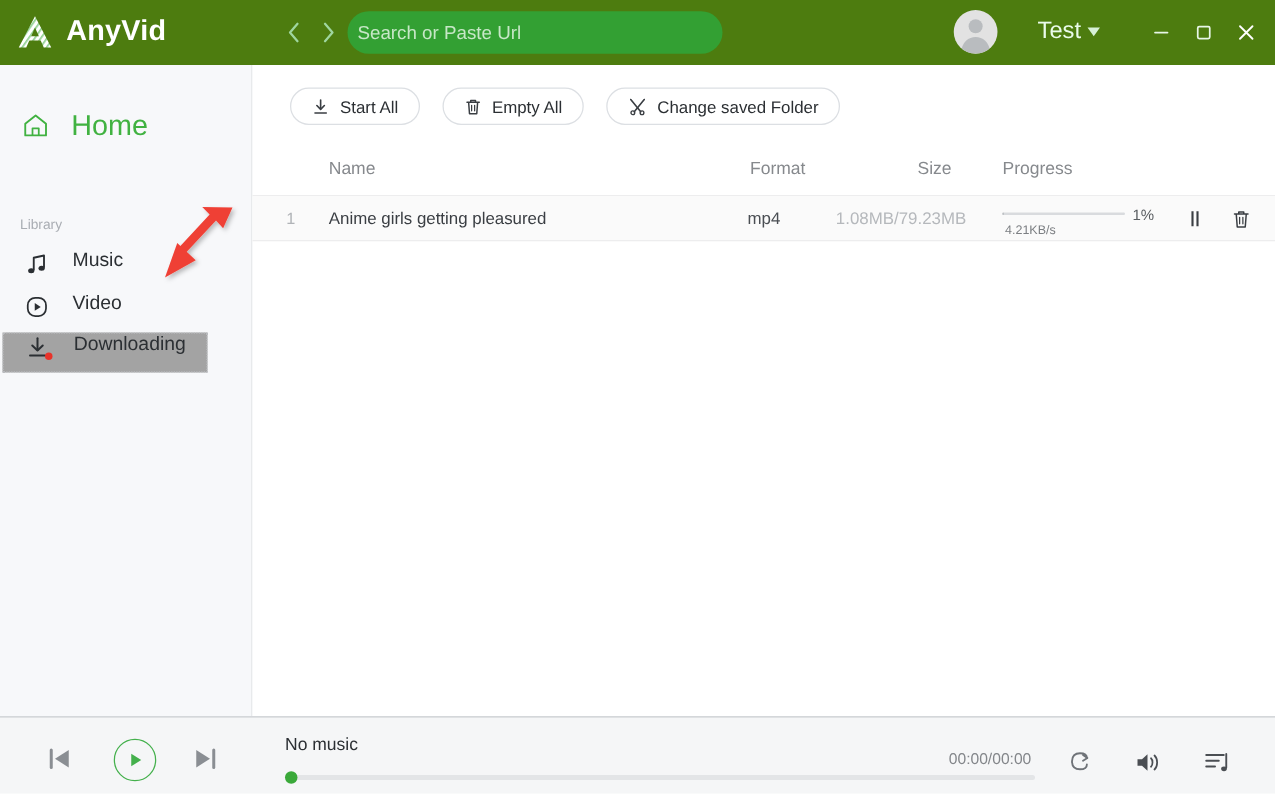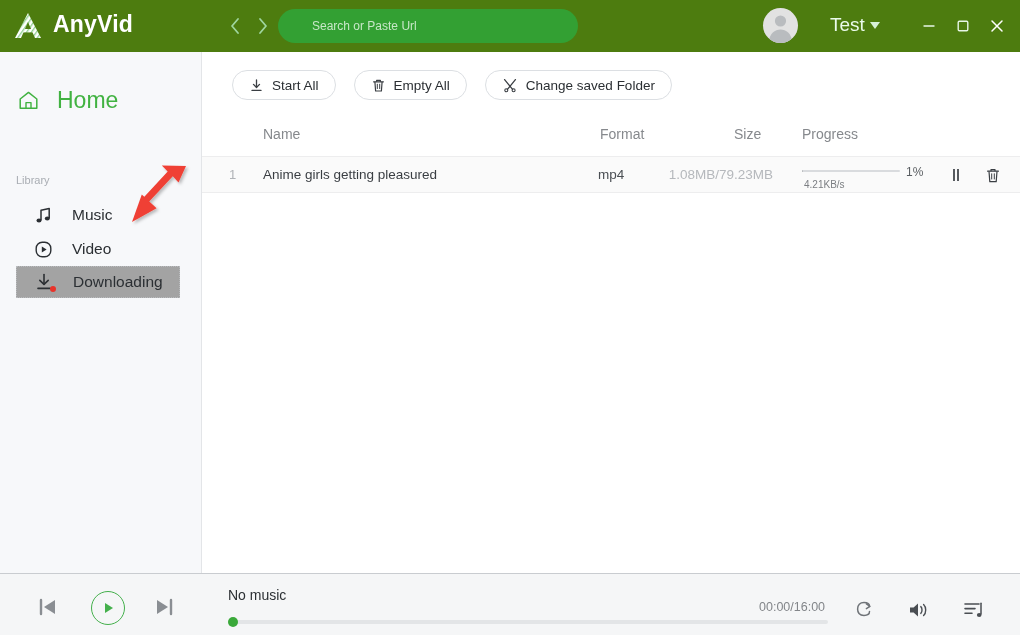--- a/index.html
+++ b/index.html
@@ -63,23 +63,23 @@
     background: #33a033;
     border-radius: 17px;
     display: flex;
     align-items: center;
   }
   .search-pill input {
     border: none;
     outline: none;
     background: transparent;
     color: #ffffff;
-    font-size: 12px;
+    font-size: 15px;
     font-family: "Liberation Sans", sans-serif;
-    margin-left: 32px;
+    margin-left: 6px;
     width: 270px;
   }
   .search-pill input::placeholder {
     color: #c7e7c7;
     opacity: 1;
   }
   .avatar {
     position: absolute;
     left: 763px; top: 8px;
     width: 35px; height: 35px;
@@ -147,24 +147,24 @@
     color: #41b241;
   }
   .lib-label {
     position: absolute;
     left: 16px; top: 122px;
     font-size: 11px;
     color: #a9adb3;
   }
   .nav-item {
     position: absolute;
-    left: 16px;
+    left: 2px;
     width: 164px; height: 30px;
     display: flex;
-    align-items: center;
+    align-items: flex-start;
     cursor: pointer;
     box-sizing: border-box;
   }
   .nav-item .nav-icon {
     width: 22px; height: 22px;
     margin-left: 16px;
     display: flex; align-items: center; justify-content: center;
     position: relative;
   }
   .nav-item .nav-label {
@@ -586,21 +586,21 @@
       </svg>
     </div>
 
     <div class="track-title">No music</div>
 
     <div class="seek-wrap">
       <div class="seek-track"></div>
       <div class="seek-knob" id="seek-knob" style="left: calc(0% + 0px);"></div>
     </div>
 
-    <div class="time-label">00:00/16:00</div>
+    <div class="time-label">00:00/00:00</div>
 
     <div class="pl-icon pl-repeat">
       <svg width="22" height="20" viewBox="0 0 22 20">
         <path d="M16.5 6.5 C16.5 4 14.2 2.6 11 2.6 C7 2.6 4.6 4.8 4.6 9 C4.6 13.2 7 15.4 11 15.4 C14.2 15.4 16.5 14 16.5 11.5" fill="none" stroke="#6f7378" stroke-width="1.5" stroke-linecap="round"></path>
         <path d="M13.4 3.9 L16.9 6.4 L13.4 8.6" fill="none" stroke="#6f7378" stroke-width="1.5" stroke-linecap="round" stroke-linejoin="round"></path>
       </svg>
     </div>
 
     <div class="pl-icon pl-volume">
       <svg width="24" height="20" viewBox="0 0 24 20">

